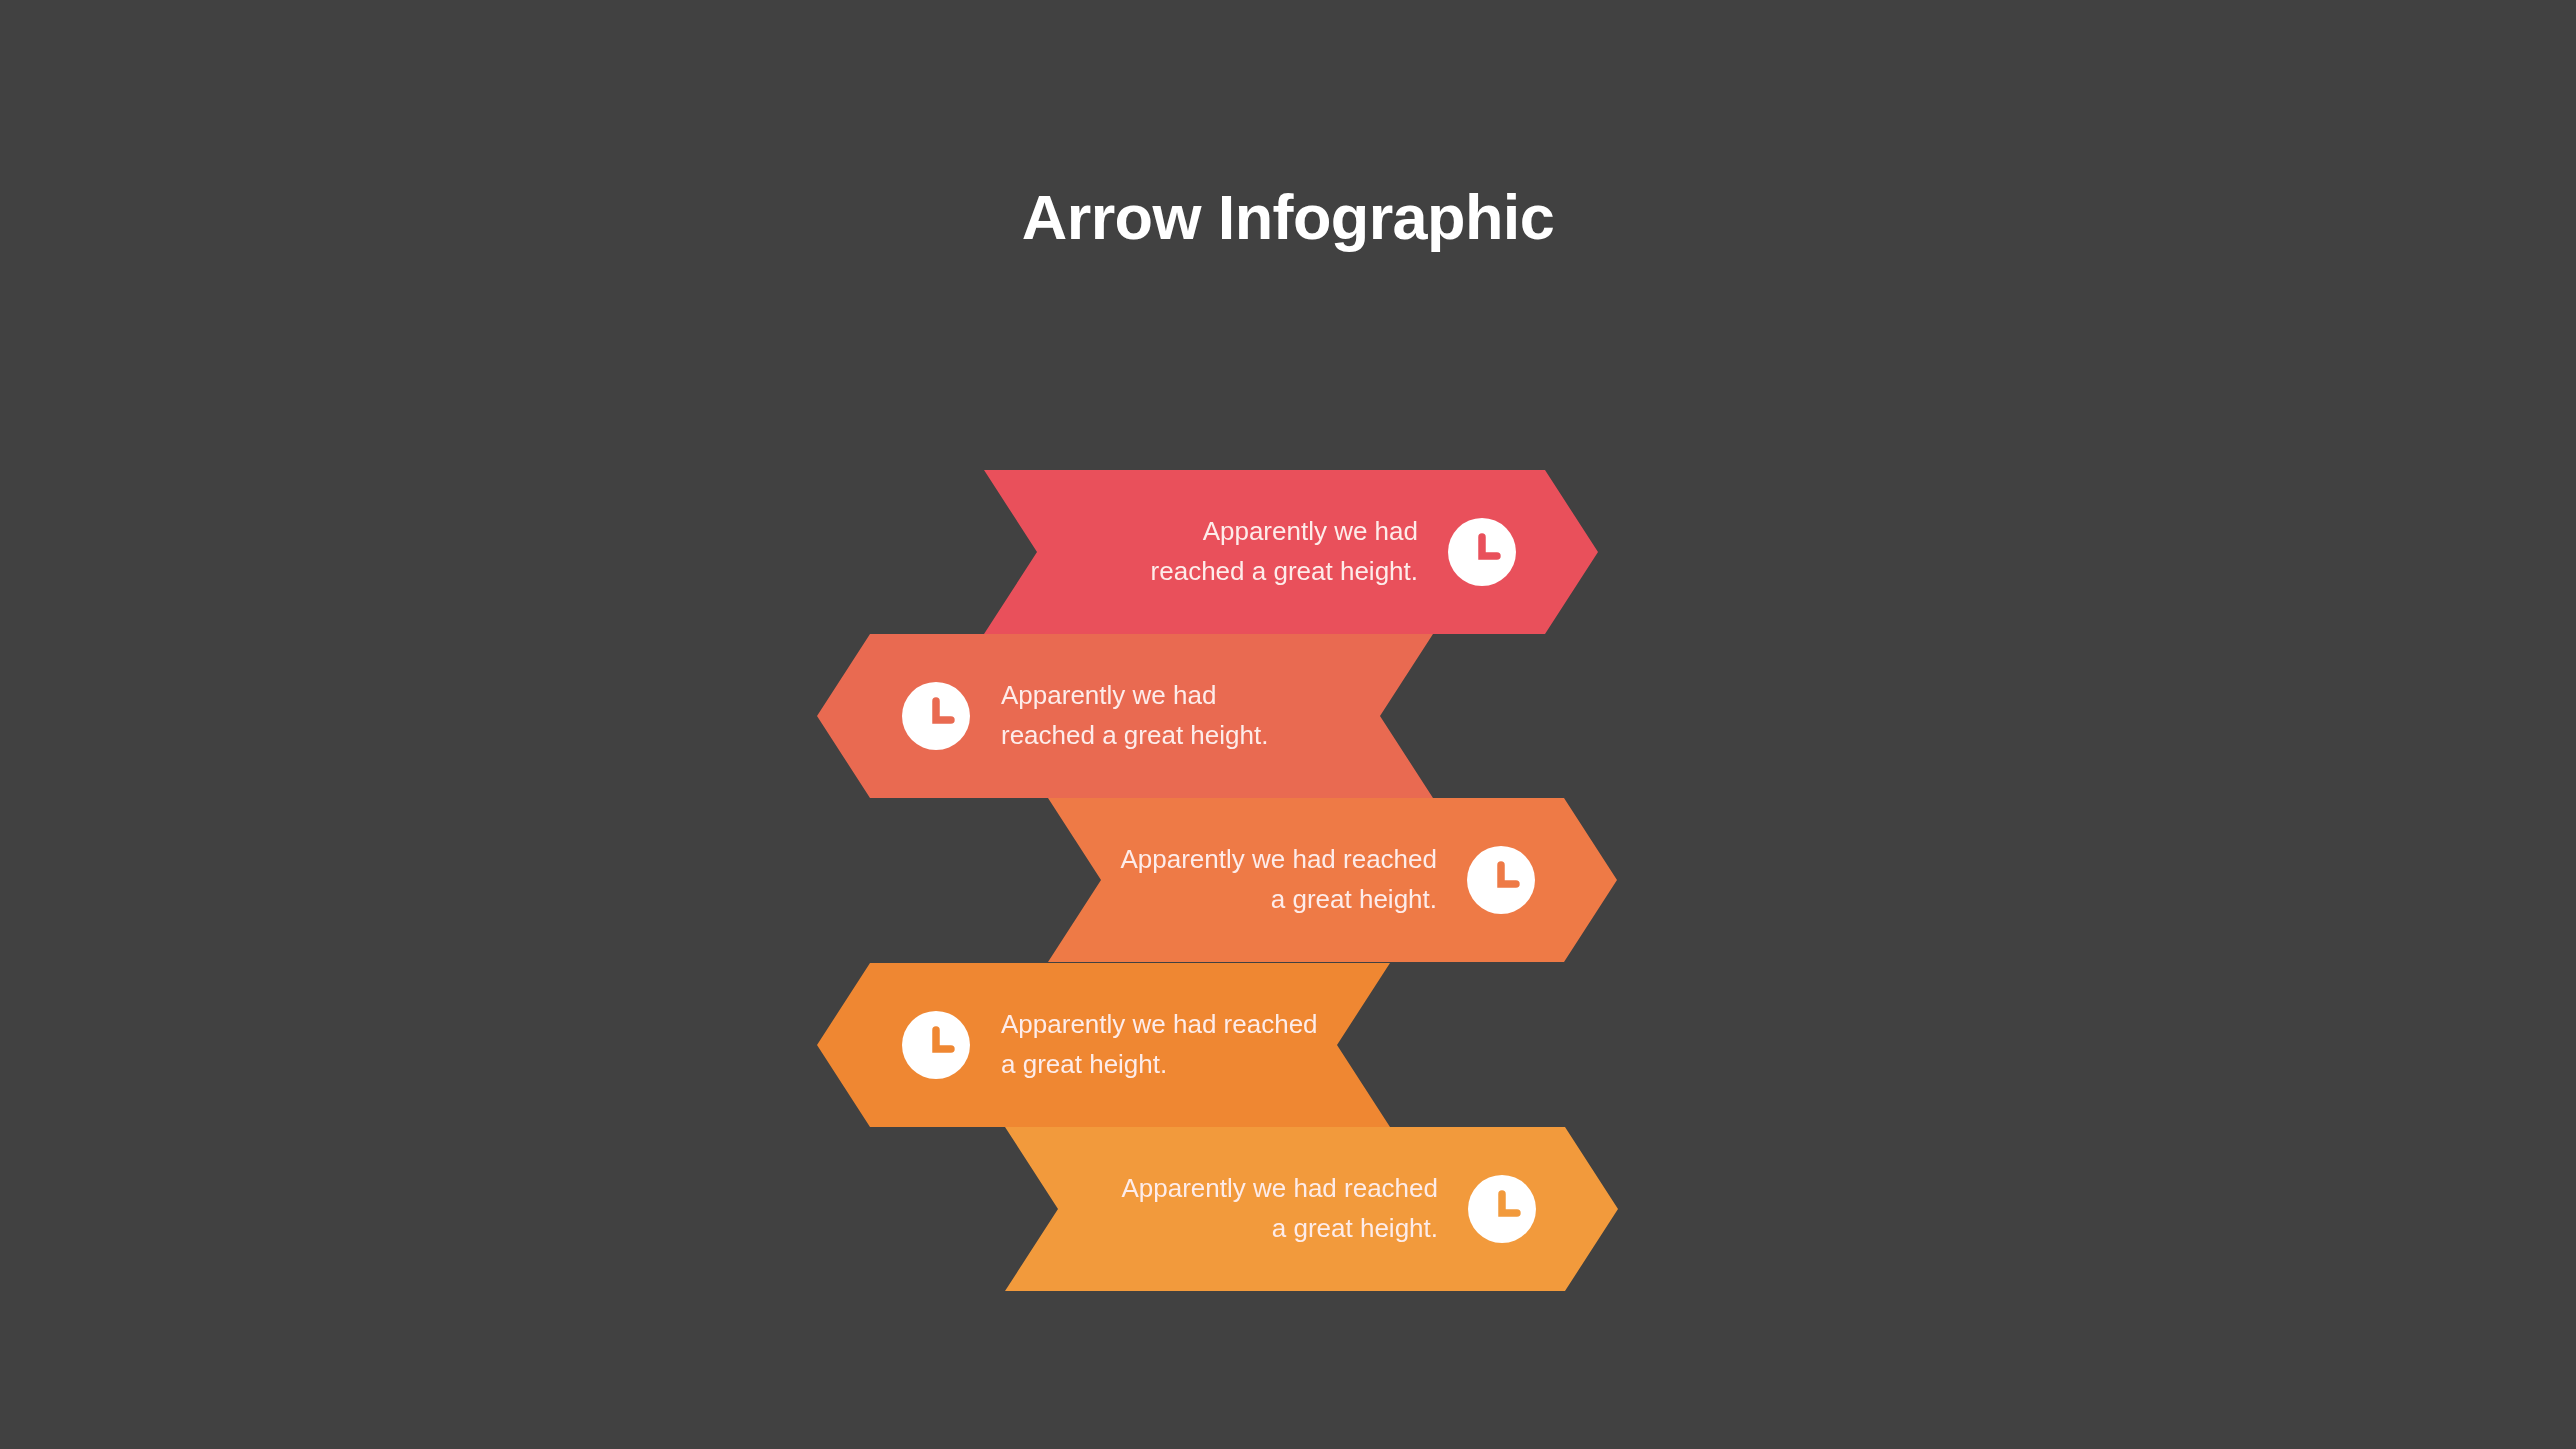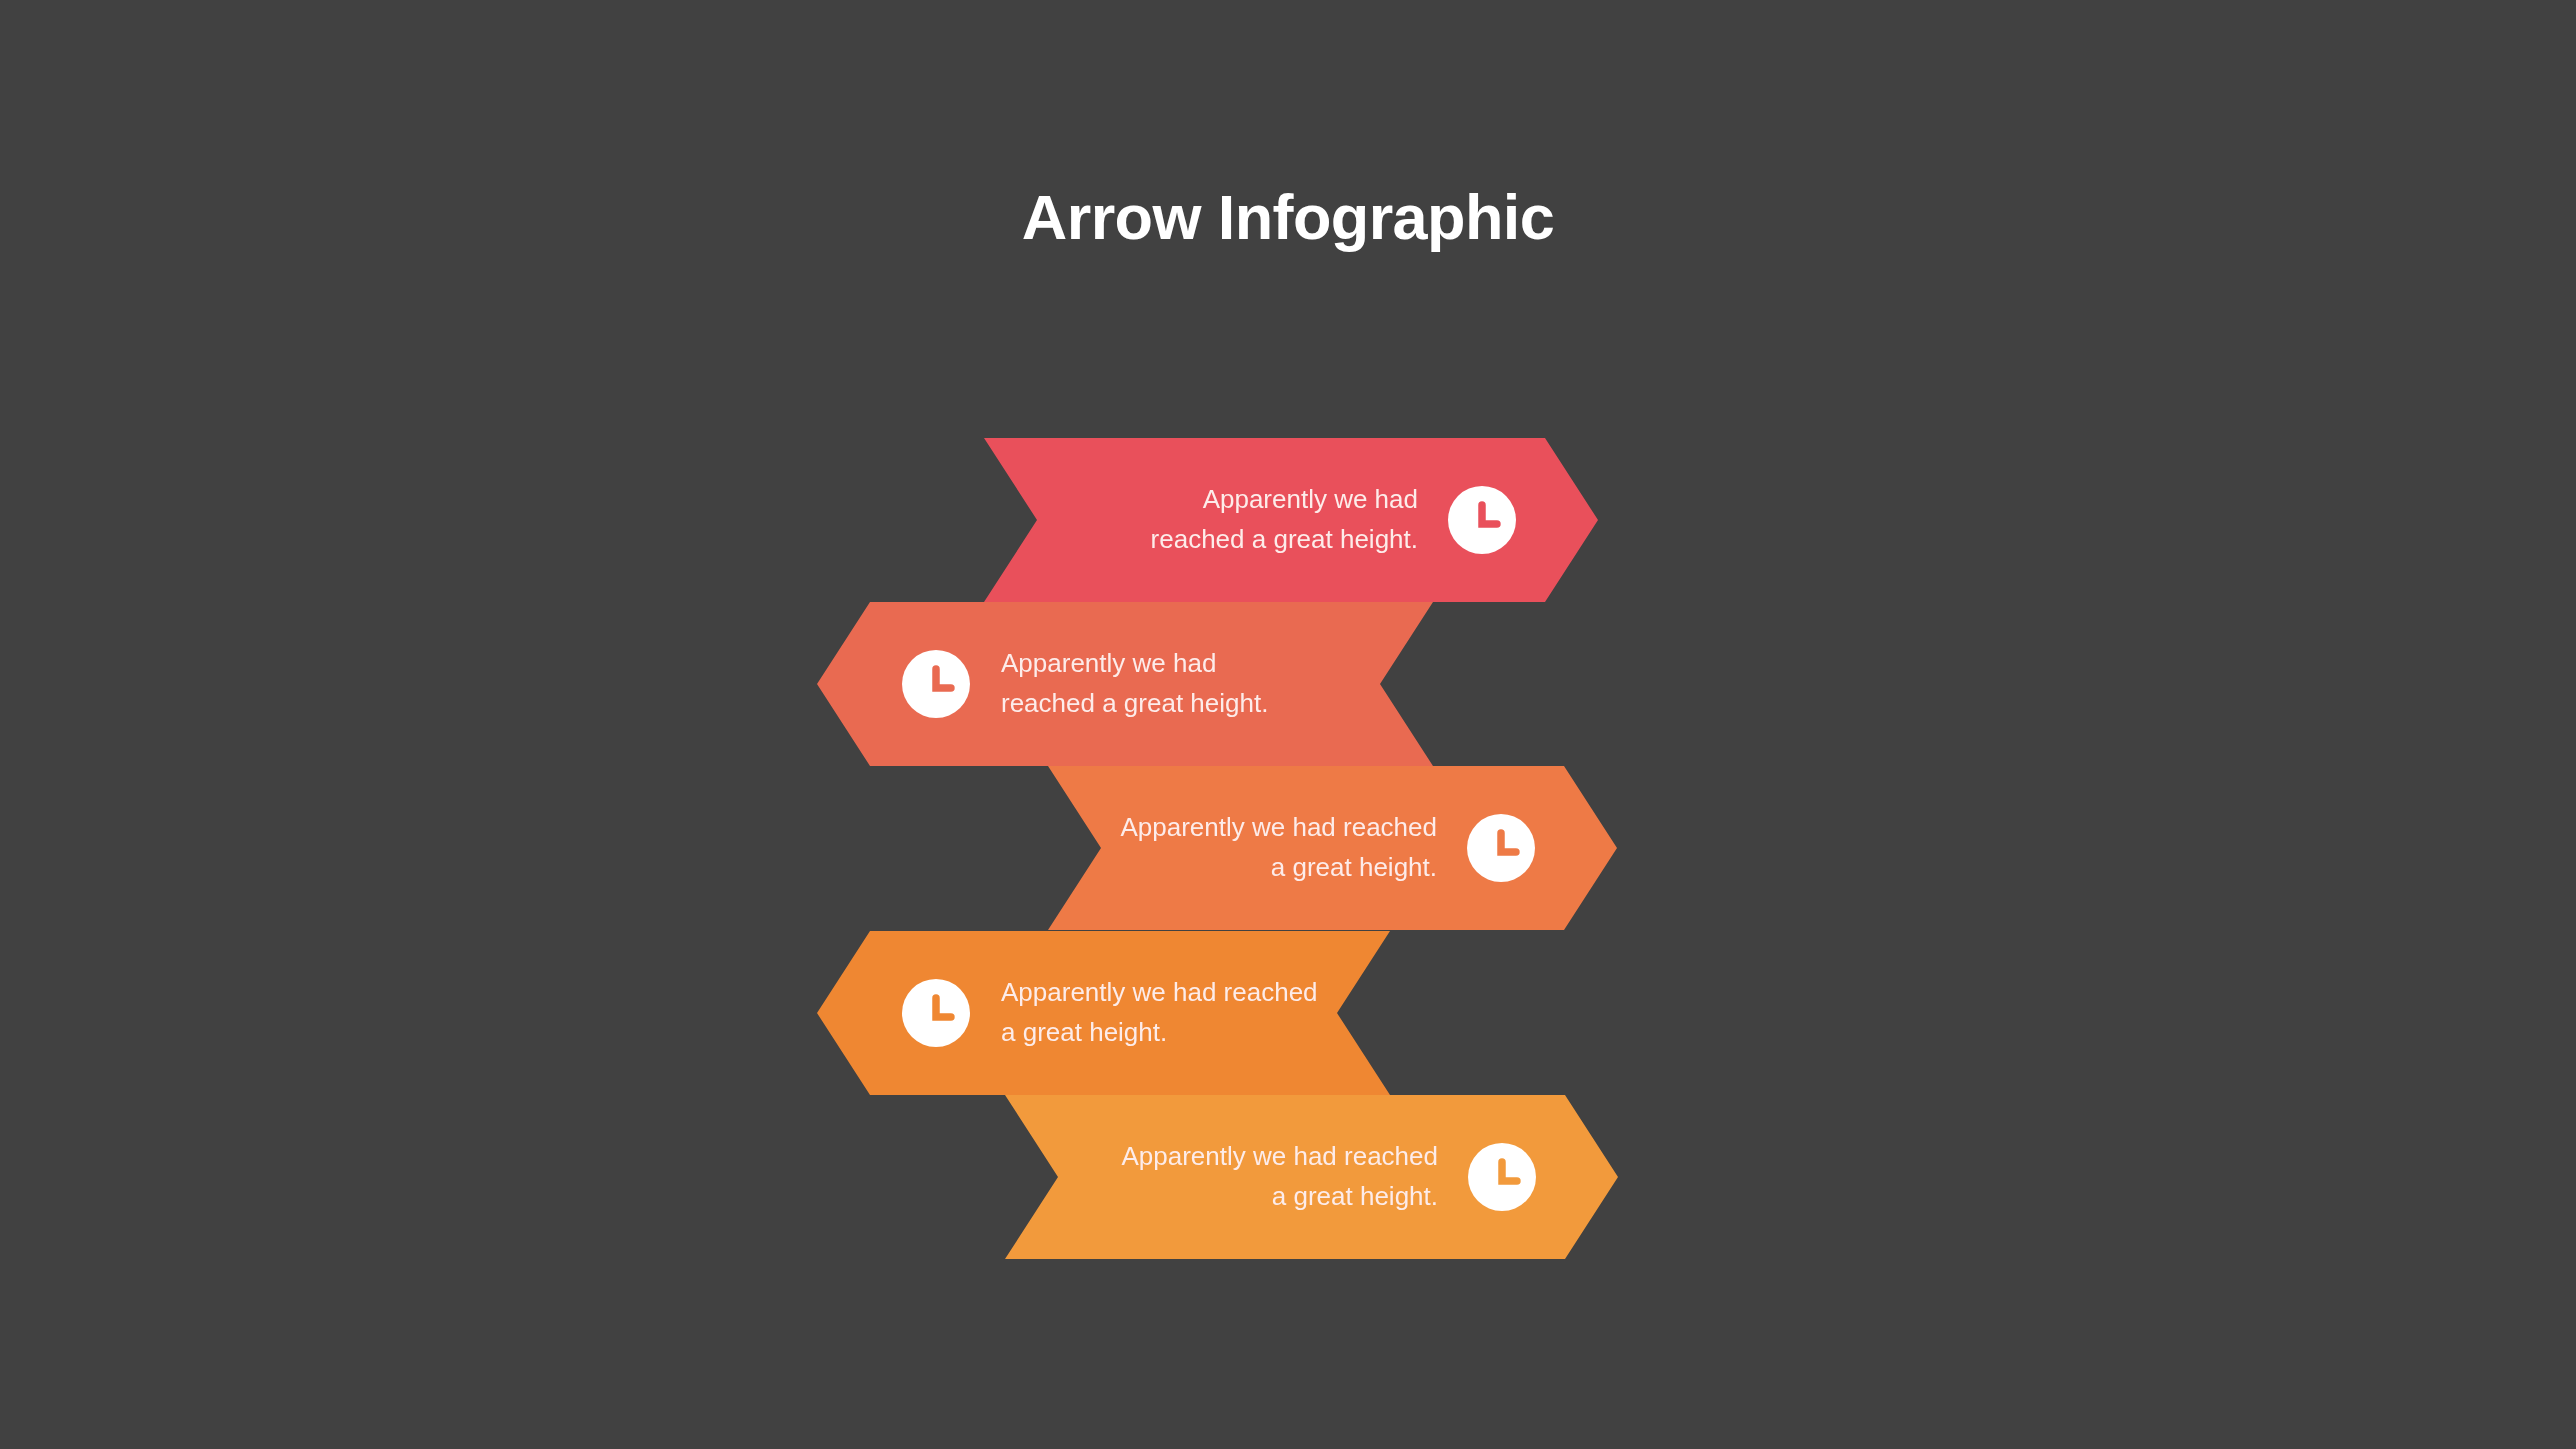--- a/index.html
+++ b/index.html
@@ -50,20 +50,21 @@
     top: 438px;
     width: 2576px;
     height: 821px;
   }
 
   .arrow-row {
     position: absolute;
     height: 164px;
     display: flex;
     align-items: flex-end;
+    margin-top: 32px;
   }
 
   .arrow-shape {
     position: absolute;
     inset: 0;
   }
 
   
   .dir-right .arrow-shape {
     clip-path: polygon(

